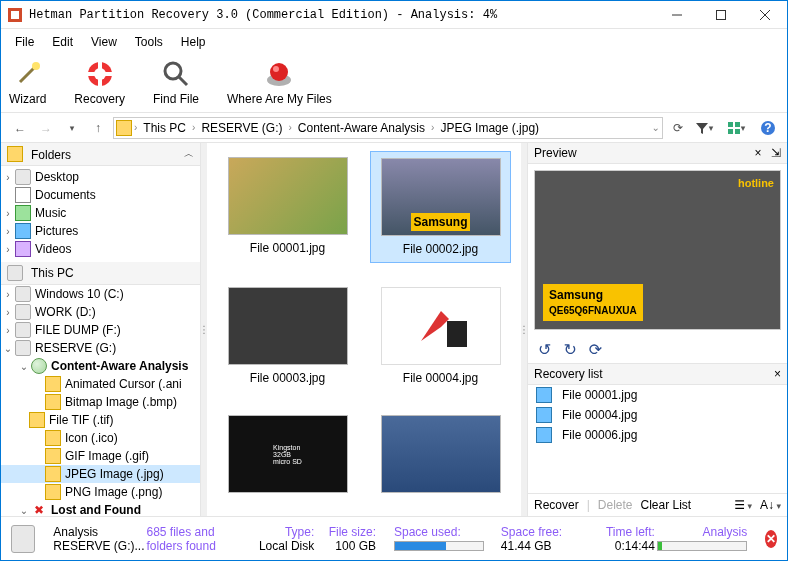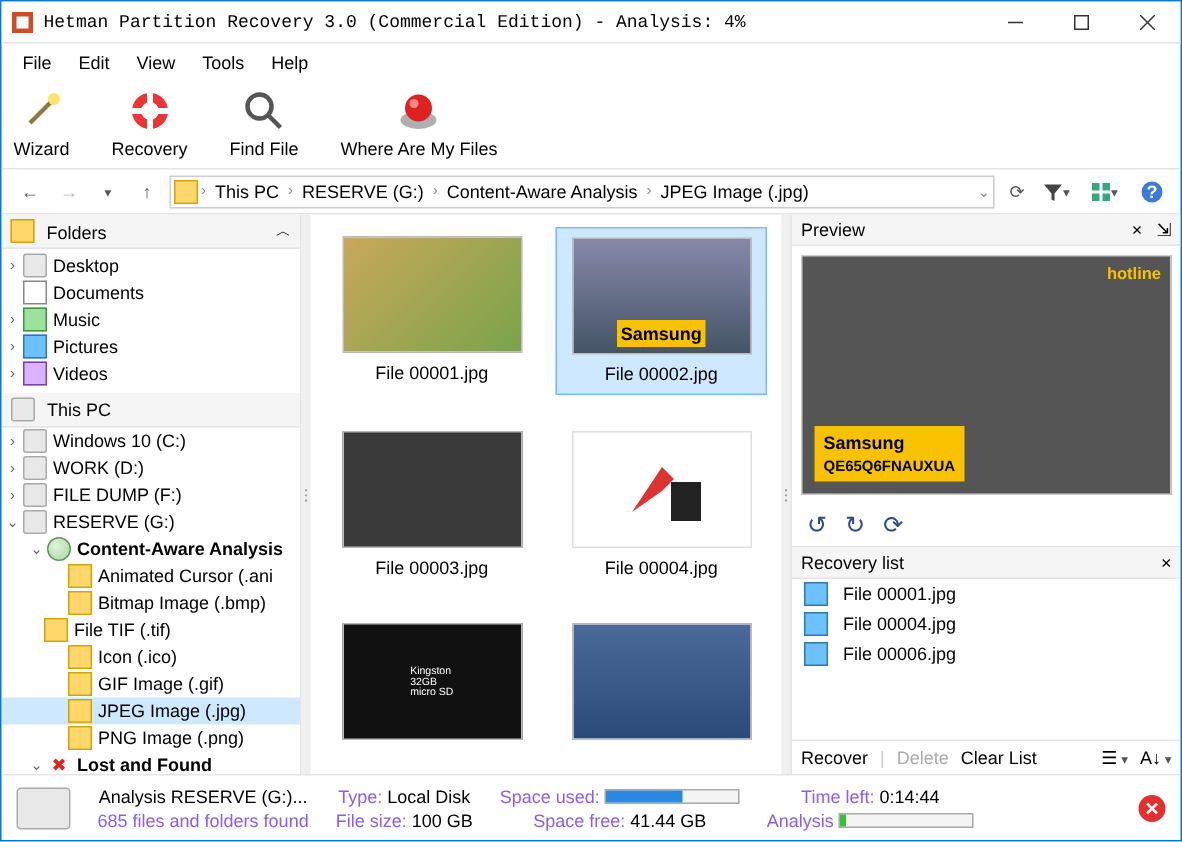--- a/index.html
+++ b/index.html
@@ -48,21 +48,21 @@
 .rotrow { display:flex; gap:12px; padding:4px 10px; }
 .rotrow span { font-size:16px; color:#2a4b8d; }
 .reclist { flex:1; border-top:1px solid #e5e5e5; display:flex; flex-direction:column; overflow:hidden; }
 .reclist-items { flex:1; overflow:auto; }
 .recitem { display:flex; align-items:center; gap:6px; padding:2px 8px; }
 .recfooter { border-top:1px solid #e5e5e5; padding:4px 6px; display:flex; align-items:center; gap:8px; }
 .recfooter .sep { color:#ccc; }
 .recfooter .disabled { color:#aaa; }
 .status { height:44px; border-top:1px solid #e5e5e5; display:flex; align-items:center; padding:4px 10px; gap:18px; font-size:11px; }
 .status .drvico { width:36px; height:28px; background:#e8e8e8; border:1px solid #aaa; border-radius:3px; }
-.status .col { display:flex; flex-direction:column; gap:2px;align-items:center; }
+.status .col { display:flex; flex-direction:row; gap:2px;align-items:center; }
 .status .lbl { color:#8b5cf6; }
 .bar { display:inline-block; width:90px; height:10px; border:1px solid #aaa; background:#f4f4f4; vertical-align:middle; position:relative; }
 .bar .fill { position:absolute; top:0; left:0; bottom:0; background:#2a8ae2; }
 .bar.green .fill { background:#3bbf3b; }
 .closebig { width:18px; height:18px; border-radius:50%; background:#e03030; color:#fff; display:flex;align-items:center;justify-content:center; font-weight:bold; margin-left:auto; }
 .dropdown-caret::after { content:" ▾"; font-size:9px; color:#555; }
 .vresize { width:6px; background:#f0f0f0; display:flex; align-items:center; justify-content:center; color:#888; font-size:10px; cursor:col-resize; }
 svg { display:block; }
 </style>
 </head>

